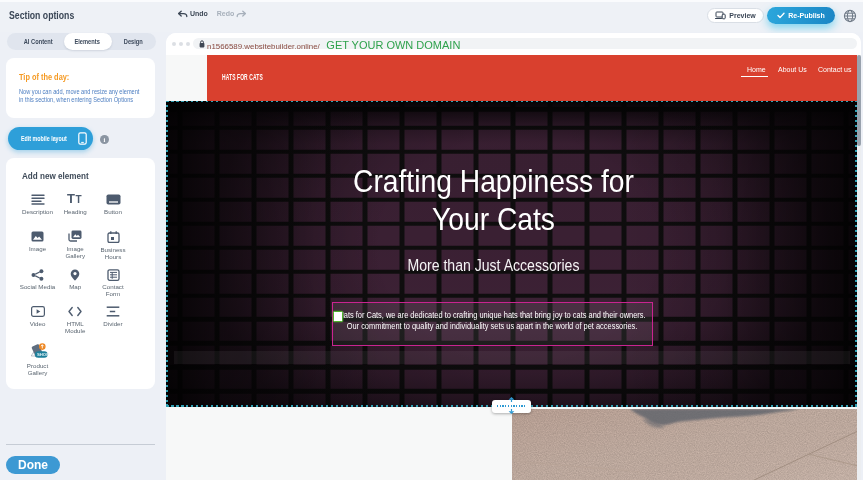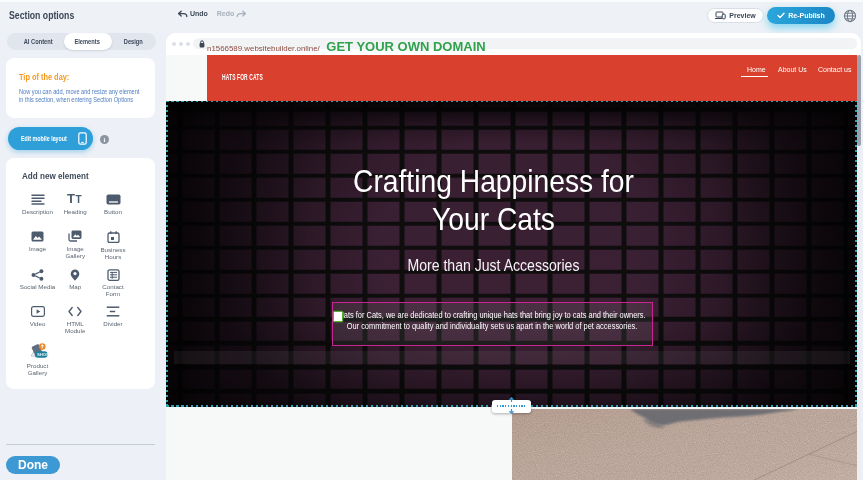--- a/index.html
+++ b/index.html
@@ -44,21 +44,21 @@
 
   #paneldivider { left:6px; top:444px; width:149px; height:1px; background:#c6ccd5; }
   #doneBtn { left:6px; top:456px; width:54px; height:18px; background:#3d99d3; border-radius:9px; color:#fff; font-size:12px; font-weight:bold; text-align:center; line-height:18px; }
 
   
   #previewcard { left:166px; top:32.5px; width:694.5px; height:447.5px; background:#fff; border-radius:10px 10px 0 0; overflow:hidden; }
   #browserbar { position:absolute; left:0; top:0; width:100%; height:22.5px; background:#fff; }
   .dot { position:absolute; top:9.5px; width:4.4px; height:4.4px; border-radius:50%; background:#dcdfe4; }
   #addrpill { position:absolute; left:27px; top:5px; width:664px; height:11.5px; background:#f1f3f5; border-radius:6px; }
   #urltext { position:absolute; left:41px; top:6.8px; font-size:7.9px; color:#8a4b41; }
-  #urltext b { color:#2fa24c; font-weight:bold; font-size:13px; letter-spacing:0; }
+  #urltext b { color:#2fa24c; font-weight:normal; font-size:11px; letter-spacing:0; }
 
   
   #site { position:absolute; left:0; top:22.5px; width:694.5px; height:425px; background:#f7f8f8; }
 
   #siteheader { position:absolute; left:0; top:0; width:790px; height:45.5px; background:#d9402e;margin-left:41px; }
   #sitelogo { position:absolute; left:15px; top:16.5px; font-size:8.6px; font-weight:bold; color:#fff; transform:scaleX(.575); transform-origin:0 0; letter-spacing:.2px; }
   .nav { position:absolute; top:11px; font-size:7px; color:#fff; }
 
   #hero { position:absolute; left:0; top:45.5px; width:691px; height:306px;
     background-color:#48273f;

